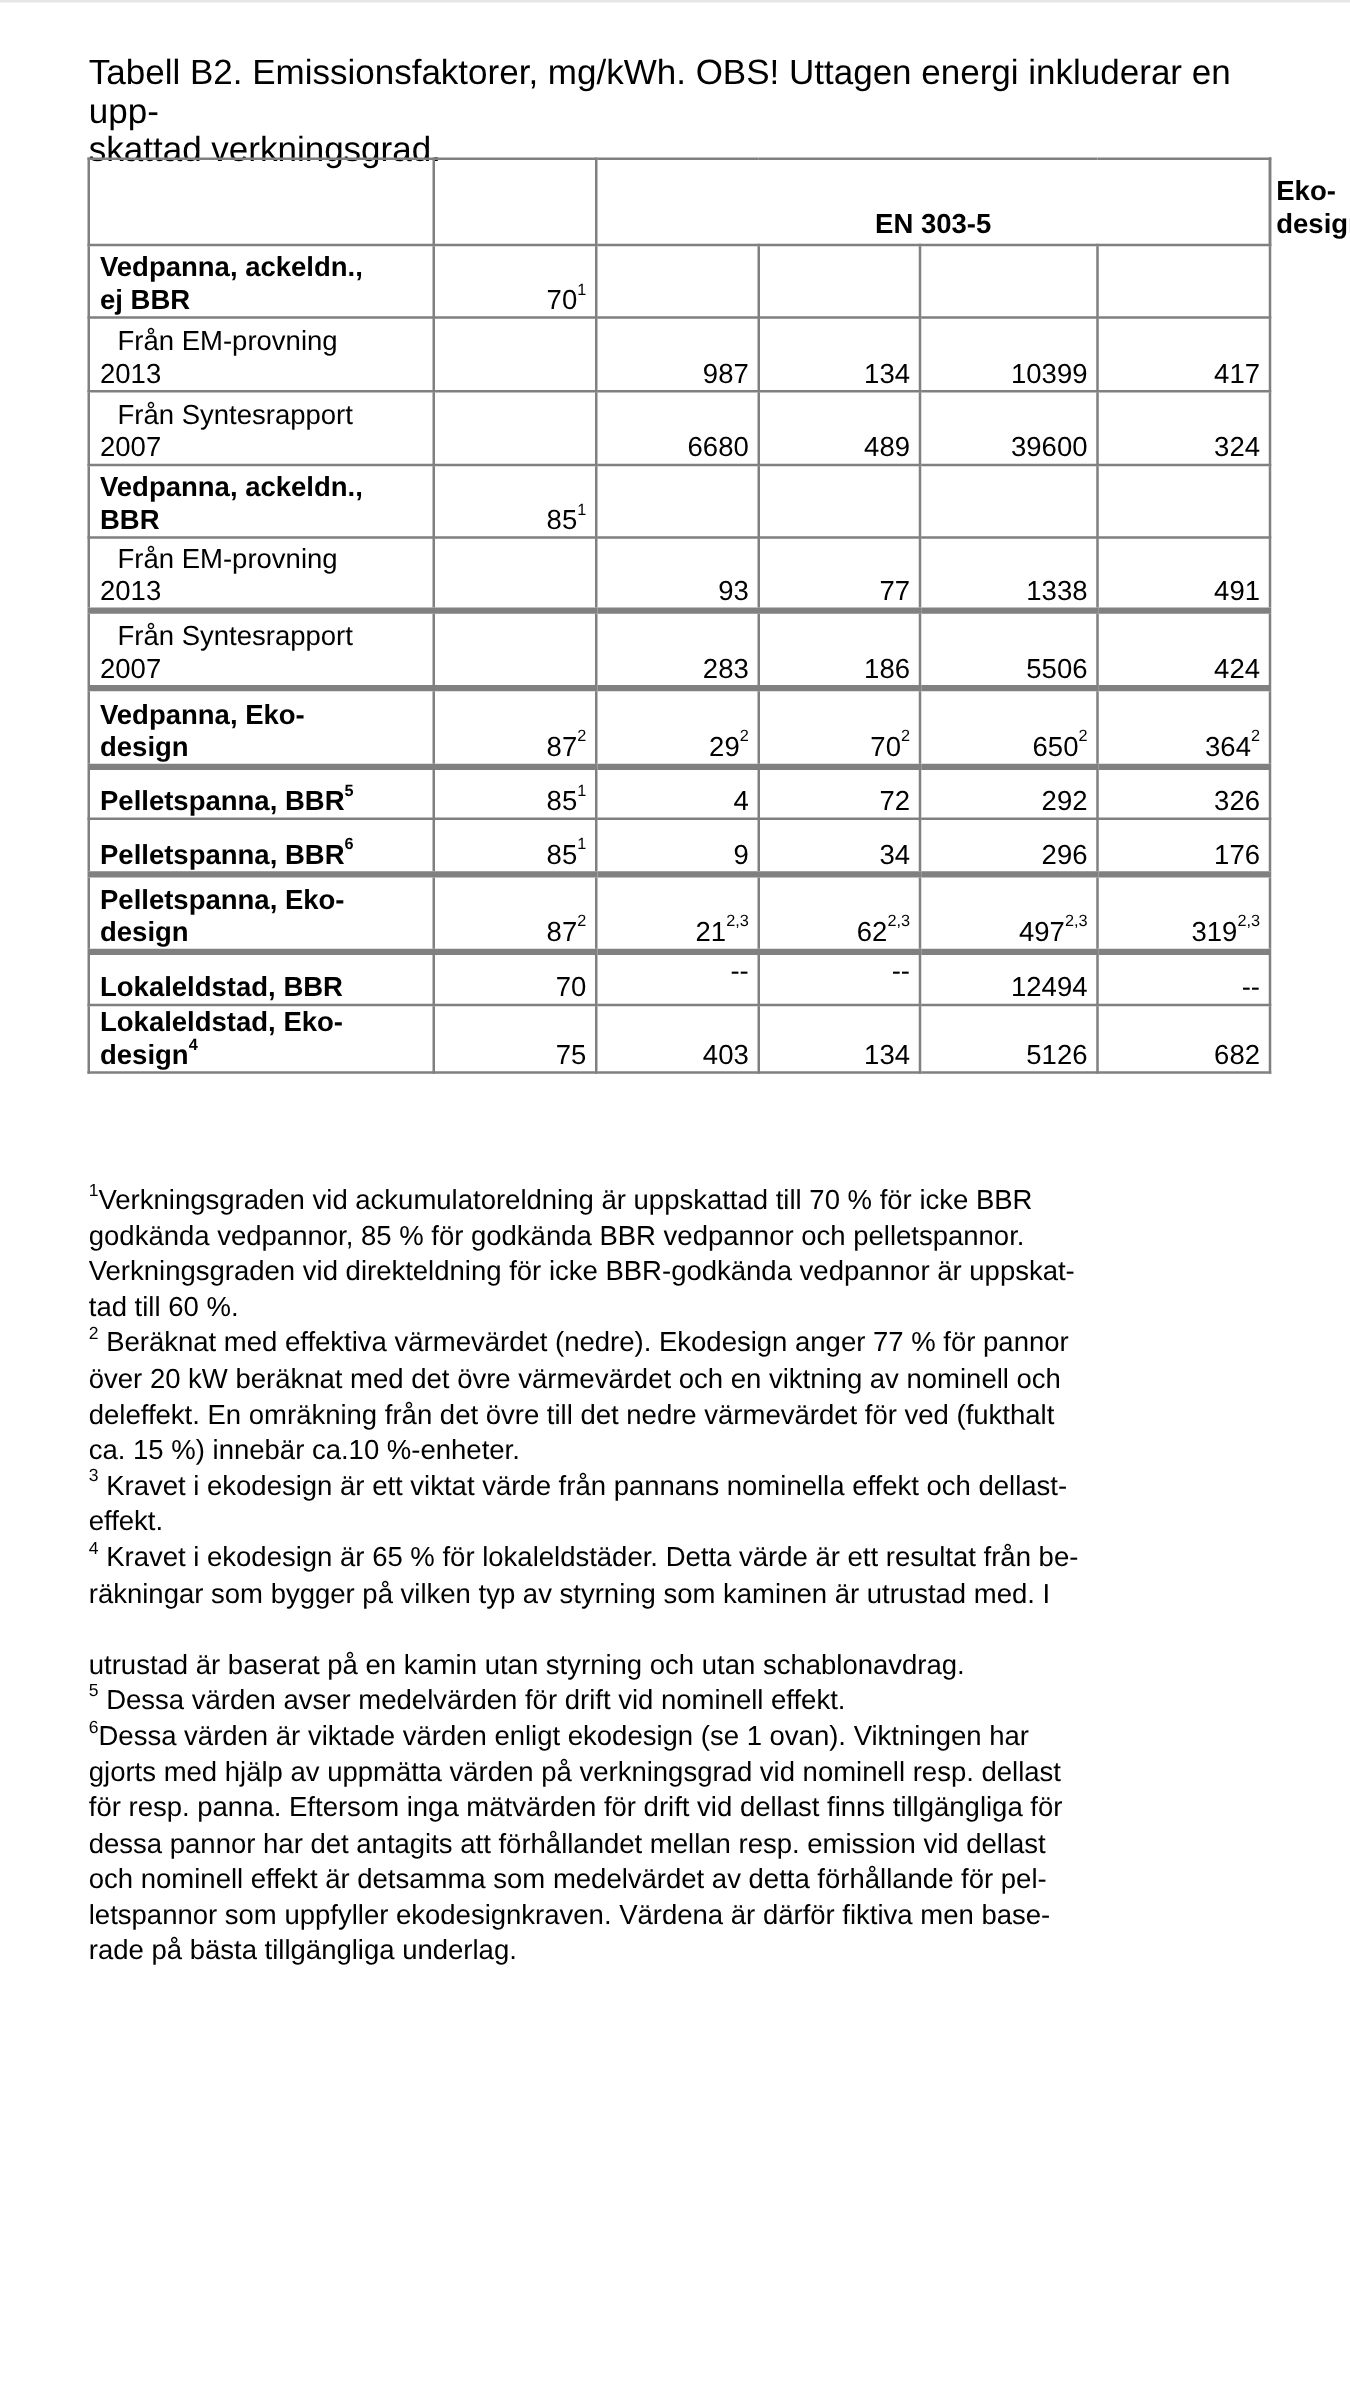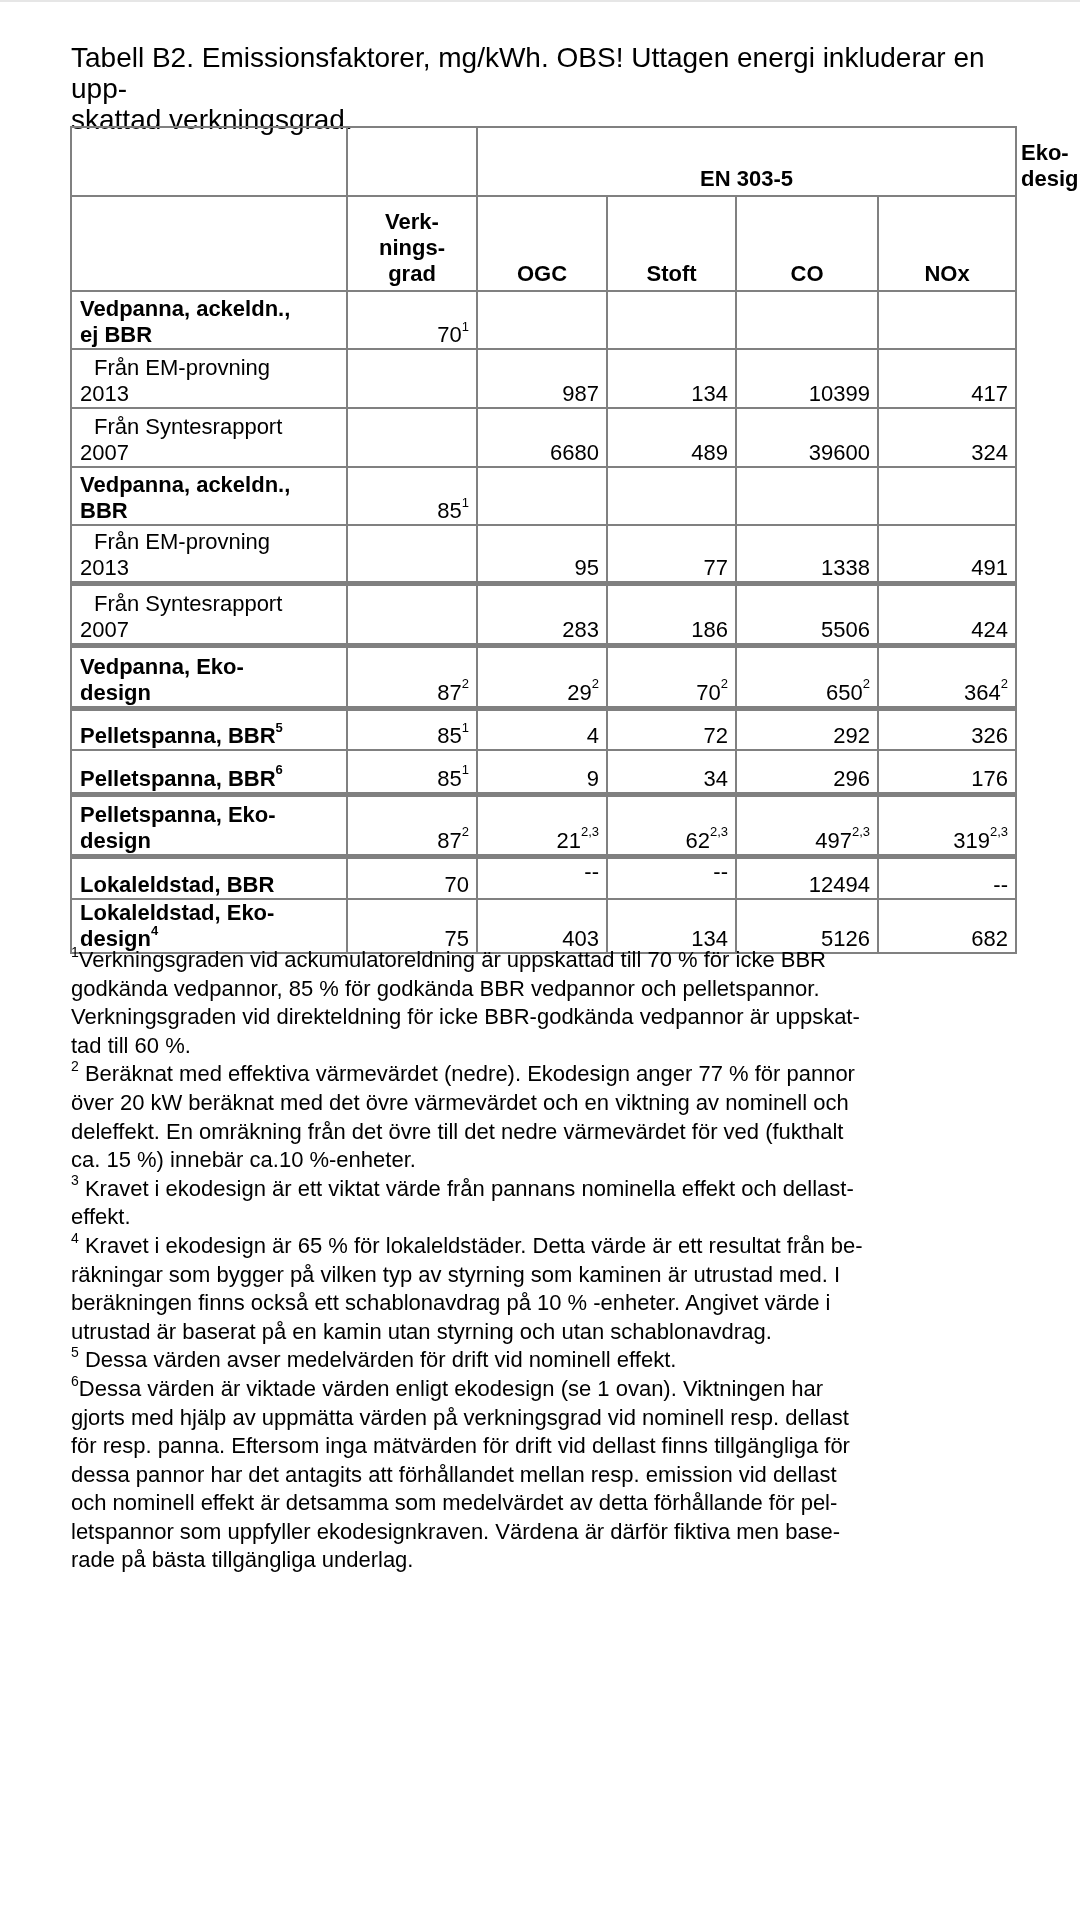--- a/index.html
+++ b/index.html
@@ -59,32 +59,20 @@
   <tbody>
       <tr style="height:57px">
     <td></td>
     <td></td>
     <td class="hdr" colspan="4"><span>EN 303-5</span></td>
     <td class="hdr">
           <div>Eko-</div>
           <div>design</div>
         </td>
   </tr>
-  <tr style="height:89px">
-    <td></td>
-    <td class="hdr">
-          <div>Verk-</div>
-          <div>nings-</div>
-          <div>grad</div>
-        </td>
-    <td class="hdr">OGC</td>
-    <td class="hdr">Stoft</td>
-    <td class="hdr">CO</td>
-    <td class="hdr">NOx</td>
-  </tr>
 
   <tr style="height:58px">
     <td class="lbl bold">
           <div>Vedpanna, ackeldn.,</div>
           <div>ej BBR</div>
         </td>
     <td class="num"><span>70</span><sup>1</sup></td>
     <td class="num"></td>
     <td class="num"></td>
     <td class="num"></td>
@@ -126,21 +114,21 @@
     <td class="num"></td>
     <td class="num"></td>
   </tr>
 
   <tr style="height:58px">
     <td class="lbl">
           <div><span class="indent">Från EM-provning</span></div>
           <div>2013</div>
         </td>
     <td class="num"></td>
-    <td class="num">95</td>
+    <td class="num">93</td>
     <td class="num">77</td>
     <td class="num">1338</td>
     <td class="num">491</td>
   </tr>
 
   <tr class="thick" style="height:62px">
     <td class="lbl">
           <div><span class="indent">Från Syntesrapport</span></div>
           <div>2007</div>
         </td>
@@ -213,16 +201,16 @@
     <td class="num">5126</td>
     <td class="num">682</td>
   </tr>
 </tbody>
   </table>
 
 <div class="fn">
   <p><sup>1</sup><span>Verkningsgraden vid ackumulatoreldning är uppskattad till 70 % för icke BBR</span><br><span>godkända vedpannor, 85 % för godkända BBR vedpannor och pelletspannor.</span><br><span>Verkningsgraden vid direkteldning för icke BBR-godkända vedpannor är uppskat-</span><br><span>tad till 60 %.</span></p>
   <p><sup>2</sup> <span>Beräknat med effektiva värmevärdet (nedre). Ekodesign anger 77 % för pannor</span><br><span>över 20 kW beräknat med det övre värmevärdet och en viktning av nominell och</span><br><span>deleffekt. En omräkning från det övre till det nedre värmevärdet för ved (fukthalt</span><br><span>ca. 15 %) innebär ca.10 %-enheter.</span></p>
   <p><sup>3</sup> <span>Kravet i ekodesign är ett viktat värde från pannans nominella effekt och dellast-</span><br><span>effekt.</span></p>
-  <p><sup>4</sup> <span>Kravet i ekodesign är 65 % för lokaleldstäder. Detta värde är ett resultat från be-</span><br><span>räkningar som bygger på vilken typ av styrning som kaminen är utrustad med. I</span><br><span>beräkningen finns också ett schablonavdrag på 10 % -enheter. Angivet värde i</span><br><span>utrustad är baserat på en kamin utan styrning och utan schablonavdrag.</span></p>
+  <p><sup>4</sup> <span>Kravet i ekodesign är 65 % för lokaleldstäder. Detta värde är ett resultat från be-</span><br><span>räkningar som bygger på vilken typ av styrning som kaminen är utrustad med. I</span><br><br><span>utrustad är baserat på en kamin utan styrning och utan schablonavdrag.</span></p>
   <p><sup>5</sup> <span>Dessa värden avser medelvärden för drift vid nominell effekt.</span></p>
   <p><sup>6</sup><span>Dessa värden är viktade värden enligt ekodesign (se 1 ovan). Viktningen har</span><br><span>gjorts med hjälp av uppmätta värden på verkningsgrad vid nominell resp. dellast</span><br><span>för resp. panna. Eftersom inga mätvärden för drift vid dellast finns tillgängliga för</span><br><span>dessa pannor har det antagits att förhållandet mellan resp. emission vid dellast</span><br><span>och nominell effekt är detsamma som medelvärdet av detta förhållande för pel-</span><br><span>letspannor som uppfyller ekodesignkraven. Värdena är därför fiktiva men base-</span><br><span>rade på bästa tillgängliga underlag.</span></p>
 </div>
 
 </body></html>

